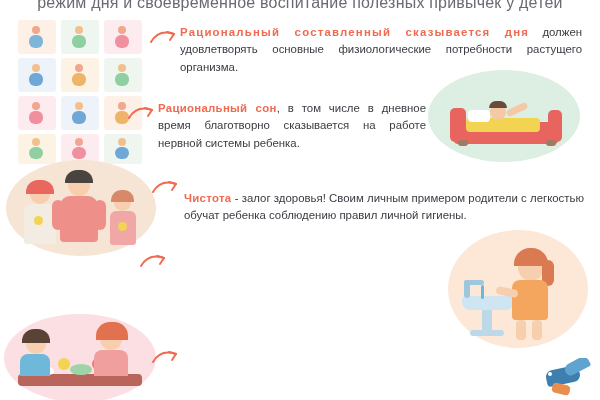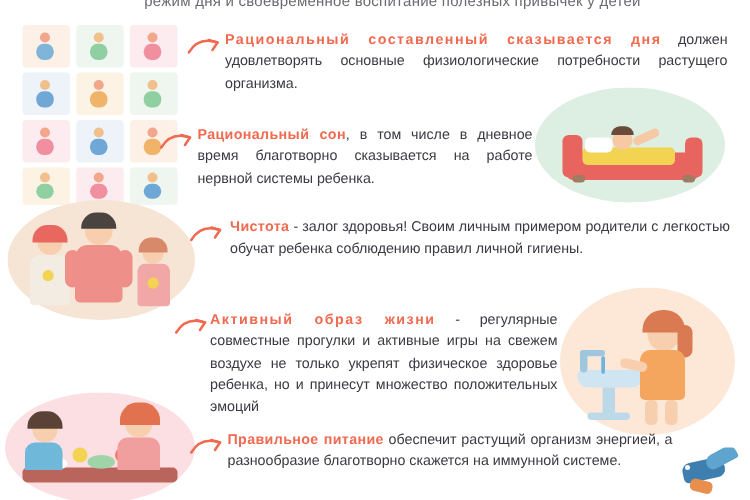--- a/index.html
+++ b/index.html
@@ -19,26 +19,26 @@
     width: 600px;
     height: 400px;
     background: #ffffff;
     overflow: hidden;
   }
 
   
   .top-line {
     position: absolute;
     top: 0px;
-    left: 44px;
+    left: 30px;
     width: 540px;
     height: 14px;
     overflow: hidden;
     color: #6a6a72;
-    font-size: 12px;
+    font-size: 16px;
     letter-spacing: .2px;
     white-space: nowrap;
     text-align: center;
   }
   .top-line span { display: inline-block; transform: translateY(-6px); }
 
   
   .blob {
     position: absolute;
     overflow: hidden;
@@ -208,21 +208,21 @@
 
     <div class="p-dot" style="left:28px; top:56px; width:9px; height:9px; background:#f2d352;"></div>
     <div class="p-dot" style="left:112px; top:62px; width:9px; height:9px; background:#f2d352;"></div>
   </div>
 
   <svg class="arrow" style="left:152px; top:178px;" viewBox="0 0 26 20">
     <path d="M1 14 C7 4, 15 3, 24 6" stroke="#f06a50" stroke-width="2" fill="none" stroke-linecap="round"></path>
     <path d="M24 6 L17 4 M24 6 L20 12" stroke="#f06a50" stroke-width="2" fill="none" stroke-linecap="round"></path>
   </svg>
 
-  <div class="para" style="left:184px; top:174px; width:400px;">
+  <div class="para" style="left:184px; top:190px; width:400px;">
     <span class="lead">Чистота</span> <span>- залог здоровья! Своим личным примером родители с легкостью обучат ребенка соблюдению правил личной гигиены.</span>
   </div>
 
   <div class="blob" style="left:448px; top:230px; width:140px; height:118px;">
     <div class="bg" style="background:#fde8d8; border-radius:50%/50%;"></div>
 
     <div class="p-rect" style="left:14px; top:66px; width:52px; height:14px; background:#cfe6f2; border-radius:4px 4px 8px 8px;"></div>
     <div class="p-rect" style="left:34px; top:80px; width:10px; height:22px; background:#bcd9ea;"></div>
     <div class="p-rect" style="left:22px; top:100px; width:34px; height:6px; background:#bcd9ea; border-radius:3px;"></div>
 
@@ -238,23 +238,20 @@
     <div class="p-rect" style="left:48px; top:58px; width:22px; height:8px; background:#f7cfae; border-radius:4px; transform:rotate(12deg);"></div>
     <div class="p-rect" style="left:68px; top:90px; width:10px; height:20px; background:#f7cfae; border-radius:4px;"></div>
     <div class="p-rect" style="left:84px; top:90px; width:10px; height:20px; background:#f7cfae; border-radius:4px;"></div>
   </div>
 
   <svg class="arrow" style="left:140px; top:252px;" viewBox="0 0 26 20">
     <path d="M1 14 C7 4, 15 3, 24 6" stroke="#f06a50" stroke-width="2" fill="none" stroke-linecap="round"></path>
     <path d="M24 6 L17 4 M24 6 L20 12" stroke="#f06a50" stroke-width="2" fill="none" stroke-linecap="round"></path>
   </svg>
 
-  <div class="para" style="left:168px; top:248px; width:278px;">
-    <span class="lead spaced">Активный образ жизни</span> <span>- регулярные совместные прогулки и активные игры на свежем воздухе не только укрепят физическое здоровье ребенка, но и принесут множество положительных эмоций</span>
-  </div>
 
   <div class="blob" style="left:4px; top:314px; width:152px; height:88px;">
     <div class="bg" style="background:#fbdfe2; border-radius:50%/50%;"></div>
 
     <div class="p-rect" style="left:14px; top:60px; width:124px; height:12px; background:#b9655c; border-radius:4px;"></div>
 
     <div class="p-dot" style="left:30px; top:52px; width:20px; height:10px; background:#ffffff;"></div>
     <div class="p-dot" style="left:66px; top:50px; width:22px; height:11px; background:#9ed4a8;"></div>
     <div class="p-dot" style="left:102px; top:52px; width:20px; height:10px; background:#ffffff;"></div>
     <div class="p-dot" style="left:54px; top:44px; width:12px; height:12px; background:#f2d352;"></div>
@@ -267,23 +264,20 @@
     <div class="p-dot" style="left:96px; top:14px; width:22px; height:22px; background:#f7cfae;"></div>
     <div class="p-rect" style="left:92px; top:8px; width:32px; height:18px; background:#e2714f; border-radius:14px 14px 0 0;"></div>
     <div class="p-rect" style="left:90px; top:36px; width:34px; height:26px; background:#f19e9e; border-radius:8px 8px 0 0;"></div>
   </div>
 
   <svg class="arrow" style="left:152px; top:348px;" viewBox="0 0 26 20">
     <path d="M1 14 C7 4, 15 3, 24 6" stroke="#f06a50" stroke-width="2" fill="none" stroke-linecap="round"></path>
     <path d="M24 6 L17 4 M24 6 L20 12" stroke="#f06a50" stroke-width="2" fill="none" stroke-linecap="round"></path>
   </svg>
 
-  <div class="para" style="left:182px; top:344px; width:356px;">
-    <span class="lead">Правильное питание</span> <span>обеспечит растущий организм энергией, а разнообразие благотворно скажется на иммунной системе.</span>
-  </div>
 
   <div class="blob" style="left:540px; top:358px; width:60px; height:42px;">
     <div class="p-rect" style="left:6px; top:10px; width:34px; height:16px; background:#3f7fb0; border-radius:10px 14px 10px 6px; transform:rotate(-12deg);"></div>
     <div class="p-rect" style="left:24px; top:2px; width:26px; height:12px; background:#5fa3cf; border-radius:12px 12px 4px 10px; transform:rotate(-28deg);"></div>
     <div class="p-dot" style="left:8px; top:14px; width:4px; height:4px; background:#ffffff;"></div>
     <div class="p-rect" style="left:12px; top:26px; width:18px; height:10px; background:#e98f4e; border-radius:4px; transform:rotate(14deg);"></div>
   </div>
 
 </div>
 

